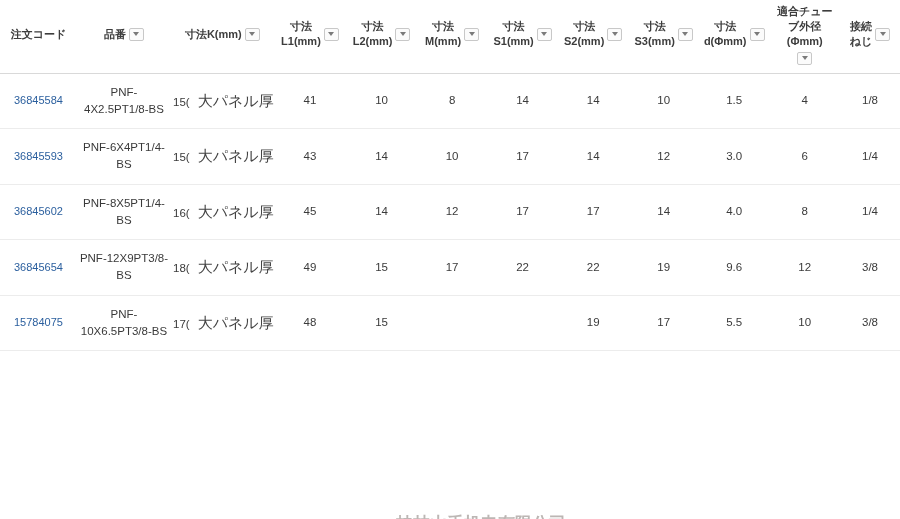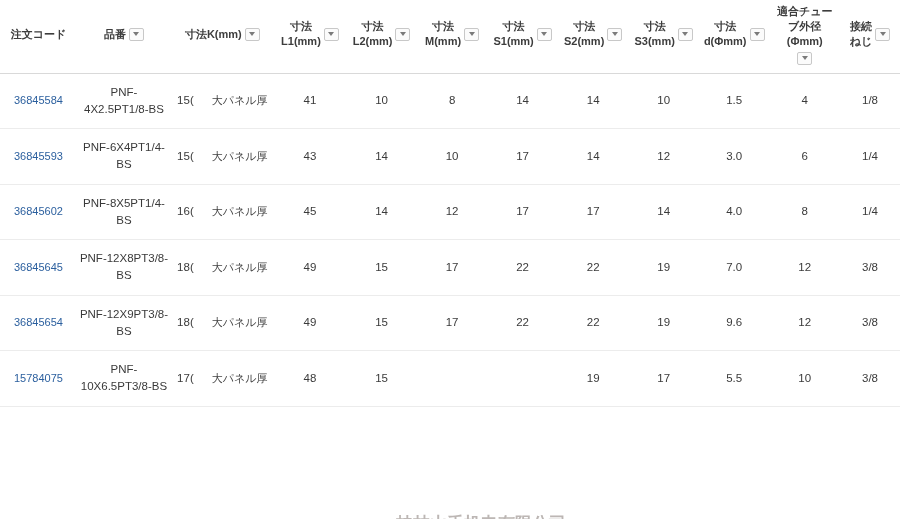--- a/index.html
+++ b/index.html
@@ -85,23 +85,23 @@
   .pname {
     color: #3a3a3a;
     font-size: 11.5px;
     line-height: 1.45;
   }
   .k-cell {
     white-space: nowrap;
     font-size: 11.5px;
   }
   .k-note {
-    font-size: 11px;
+    font-size: 15px;
     color: #444;
-    margin-left: 18px;
+    margin-left: 8px;
   }
   .watermark {
     position: absolute;
     left: 396px;
     top: 478px;
     font-size: 17px;
     font-weight: bold;
     color: #b9b3b0;
     letter-spacing: 0px;
     white-space: nowrap;
@@ -285,34 +285,20 @@
         <td>14</td>
         <td>12</td>
         <td>17</td>
         <td>17</td>
         <td>14</td>
         <td>4.0</td>
         <td>8</td>
         <td>1/4</td>
       </tr>
       <tr>
-        <td><span class="code-link">36845645</span></td>
-        <td><span class="pname">PNF-12X8PT3/8-BS</span></td>
-        <td class="k-cell"><span>18(</span><span class="k-note">大パネル厚</span></td>
-        <td>49</td>
-        <td>15</td>
-        <td>17</td>
-        <td>22</td>
-        <td>22</td>
-        <td>19</td>
-        <td>7.0</td>
-        <td>12</td>
-        <td>3/8</td>
-      </tr>
-      <tr>
         <td><span class="code-link">36845654</span></td>
         <td><span class="pname">PNF-12X9PT3/8-BS</span></td>
         <td class="k-cell"><span>18(</span><span class="k-note">大パネル厚</span></td>
         <td>49</td>
         <td>15</td>
         <td>17</td>
         <td>22</td>
         <td>22</td>
         <td>19</td>
         <td>9.6</td>

